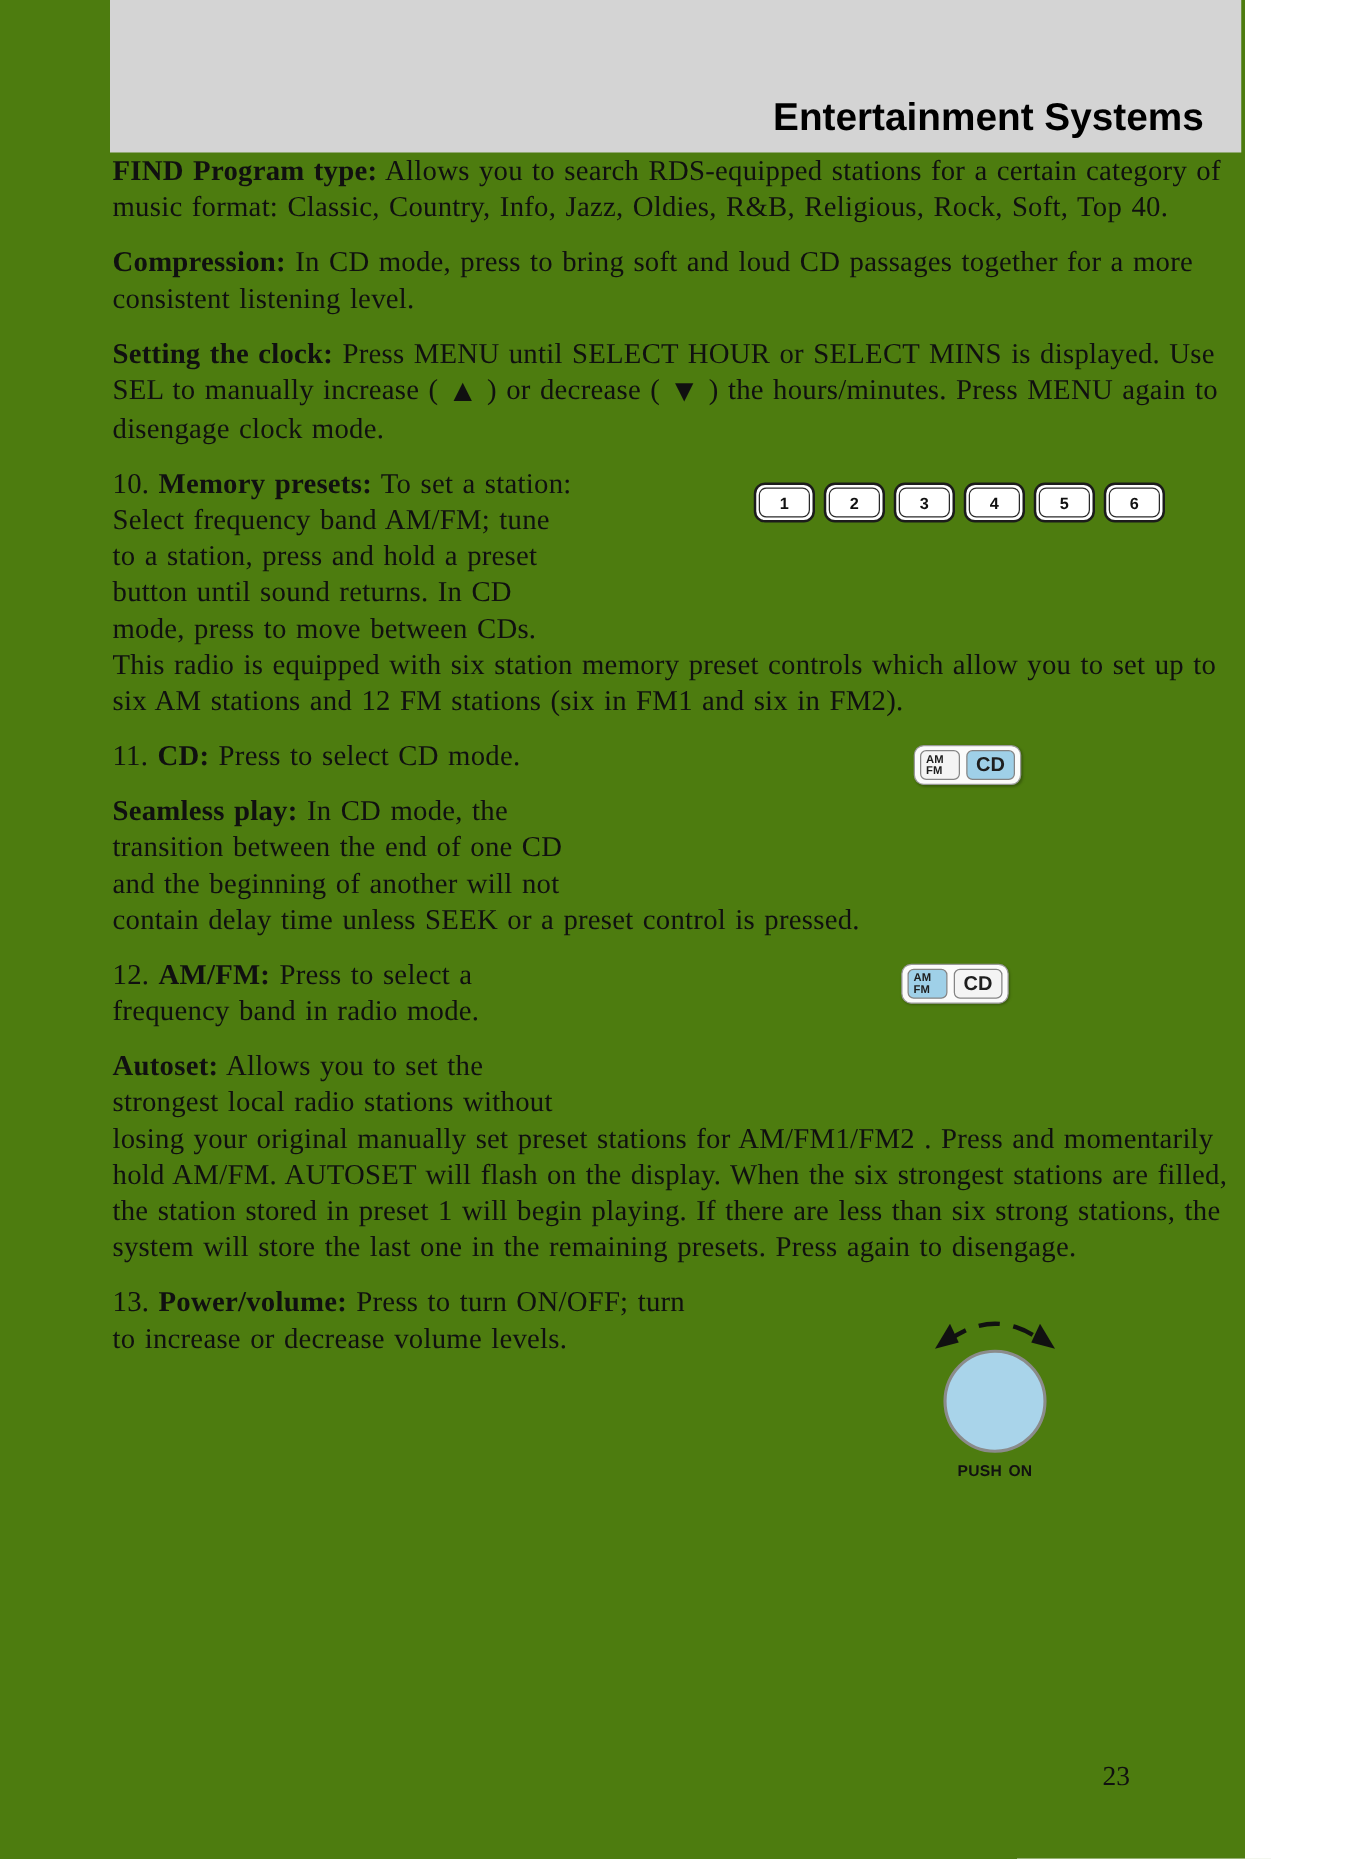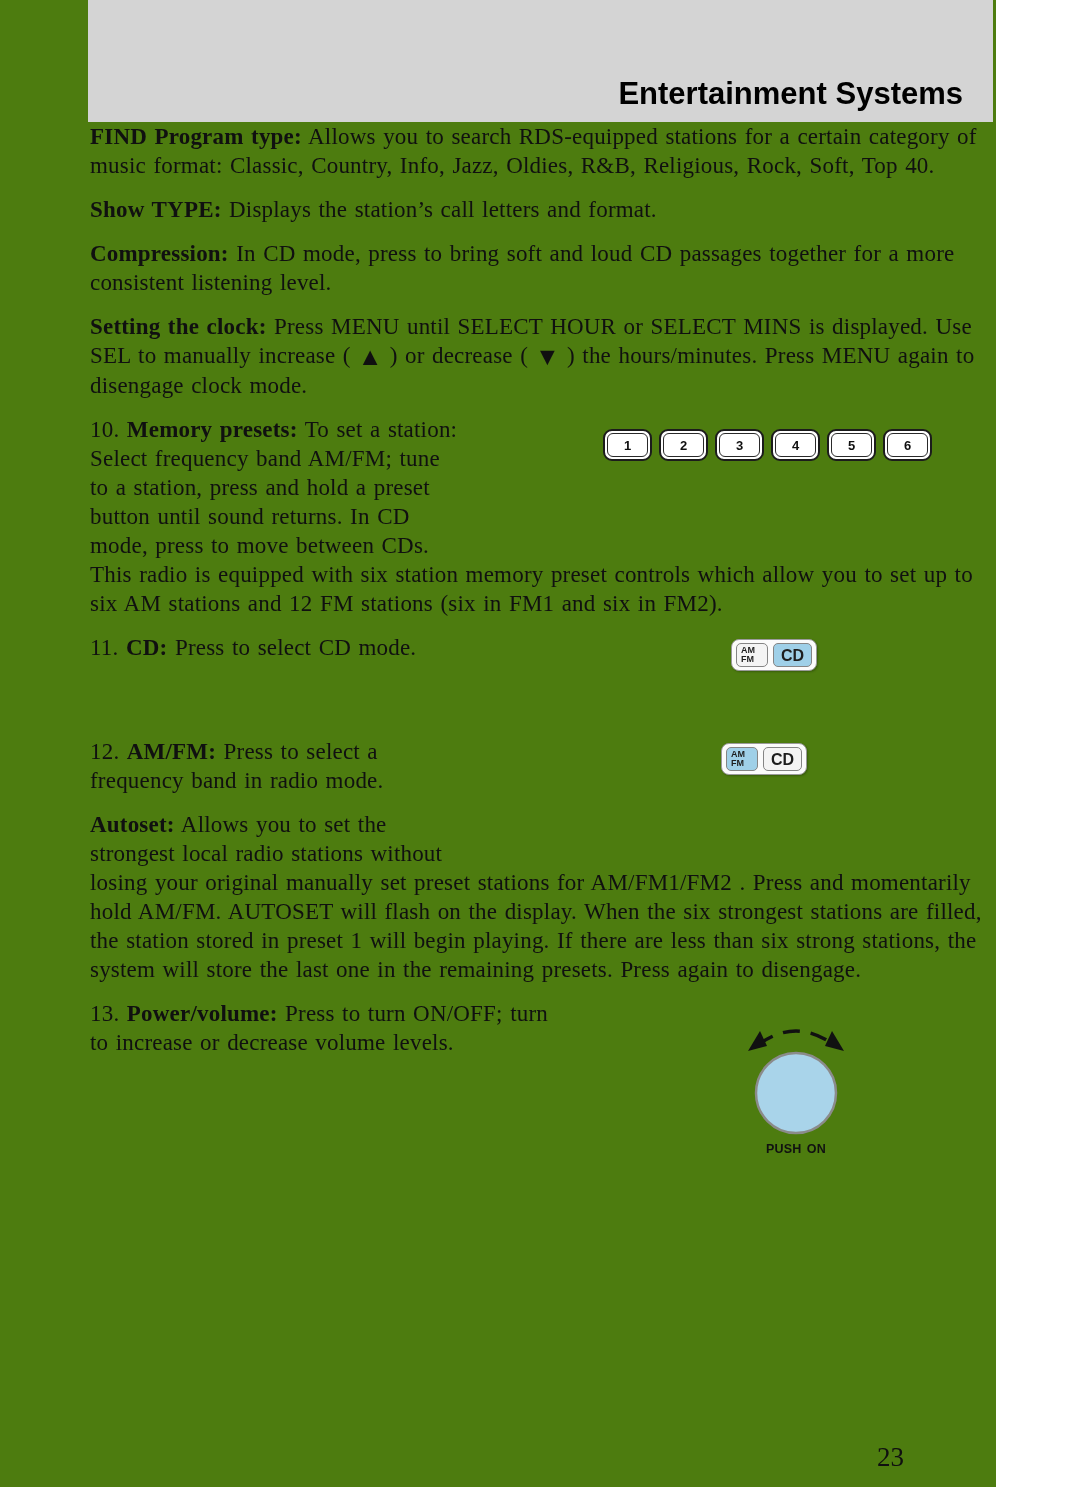--- a/index.html
+++ b/index.html
@@ -63,42 +63,38 @@
     font-family:"Liberation Sans", sans-serif; font-weight:bold; color:#1e1e1e;
     letter-spacing:0; word-spacing:0;
   }
   .chip.stack { font-size:9px; line-height:9px; align-items:flex-start; padding:0 4px; }
   .chip.single { font-size:16px; padding:0 7px; }
   .chip.highlight { background:#9fd0e8; }
 
   .knob-float { width:420px; height:168px; }
   .knob-svg { display:block; margin:0 120px 0 auto; }
 
-  .page-number { position:absolute; right:92px; top:1442px; font-size:27px; }
+  .page-number { position:absolute; right:92px; top:1408px; font-size:22px; }
 </style>
 </head>
 <body>
 
 <div class="page">
 
   <header class="band">
     <h1>Entertainment Systems</h1>
   </header>
 
   <main class="content">
 
     <p class="para">
       <span class="term">FIND Program type:</span>
       <span>Allows you to search RDS-equipped stations for a certain category of music format: Classic, Country, Info, Jazz, Oldies, R&amp;B, Religious, Rock, Soft, Top 40.</span>
     </p>
 
-    <p class="para">
-      <span class="term">Show TYPE:</span>
-      <span>Displays the station’s call letters and format.</span>
-    </p>
 
     <p class="para">
       <span class="term">Compression:</span>
       <span>In CD mode, press to bring soft and loud CD passages together for a more consistent listening level.</span>
     </p>
 
     <p class="para">
       <span class="term">Setting the clock:</span>
       <span>Press MENU until SELECT HOUR or SELECT MINS is displayed. Use SEL to manually increase (</span><span class="tri">▲</span><span>) or decrease (</span><span class="tri">▼</span><span>) the hours/minutes. Press MENU again to disengage clock mode.</span>
     </p>
@@ -144,20 +140,24 @@
           </div>
           <div class="chip single highlight">
             <span>CD</span>
           </div>
         </div>
       </div>
       <p class="para">
         <span>11.</span>
         <span class="term">CD:</span>
         <span>Press to select CD mode.</span>
+      </p>
+      <p class="para">
+        <span class="term">Seamless play:</span>
+        <span>In CD mode, the transition between the end of one CD and the beginning of another will not contain delay time unless SEEK or a preset control is pressed.</span>
       </p>
       <div class="clear"></div>
     </div>
 
     <div class="block">
       <div class="float-right amfm-float">
         <div class="chip-outer">
           <div class="chip stack highlight">
             <span>AM</span>
             <span>FM</span>

